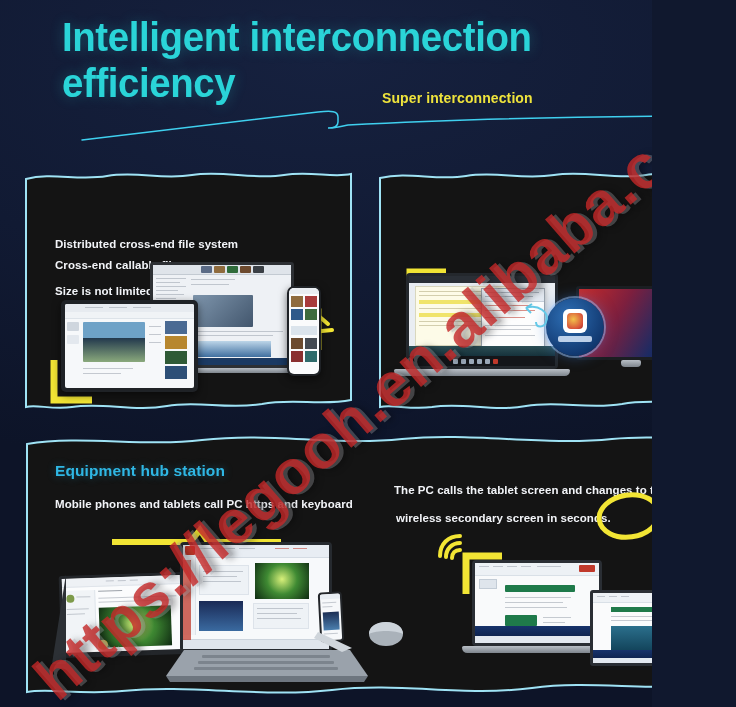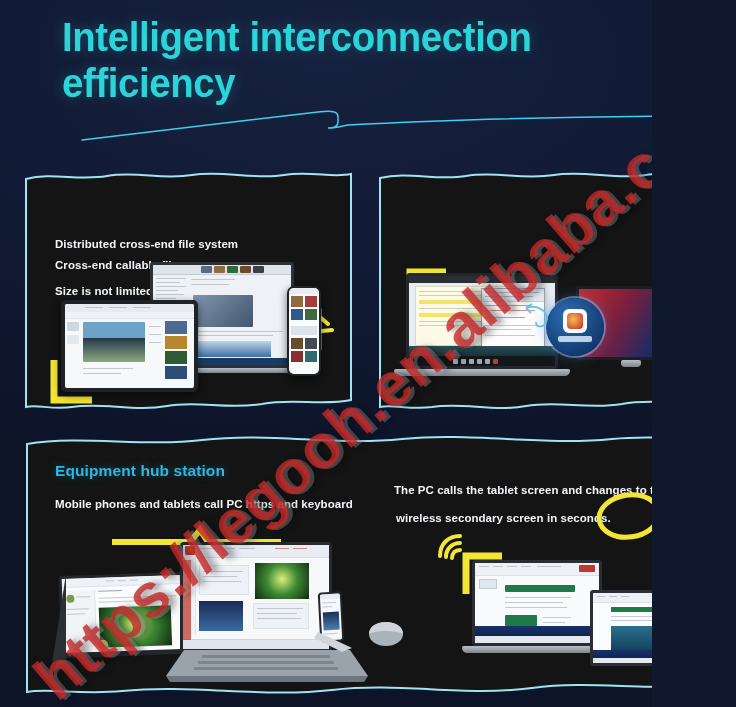--- a/index.html
+++ b/index.html
@@ -80,20 +80,21 @@
     border-radius:2px 2px 4px 4px;
   }
 </style>
 </head>
 <body>
 
 <div class="stage">
 
   <div class="headline">Intelligent interconnection efficiency</div>
 
+  <div class="supertag">Super interconnection</div>
 
   <svg class="swoosh" width="600" height="45" viewBox="0 0 600 45">
     <path d="M2 40 C 90 30, 170 20, 238 12 C 252 10.5, 258 11, 258 17
              L258 22 C 258 27, 252 28, 248 28 L 250 28
              C 256 28, 262 26, 268 25 C 360 20, 470 17, 596 16" fill="none" stroke="#3fd0ef" stroke-width="1.5" stroke-linecap="round"></path>
   </svg>
 
   <div class="card" style="left:22px;top:168px;width:333px;height:243px;">
     <svg class="cardbg" viewBox="0 0 333 243" preserveAspectRatio="none">
       <path d="M4,11 C30,4 56,13 85,8 C115,3 140,12 170,7 C200,2 232,12 262,7 C288,3 312,10 329,6

